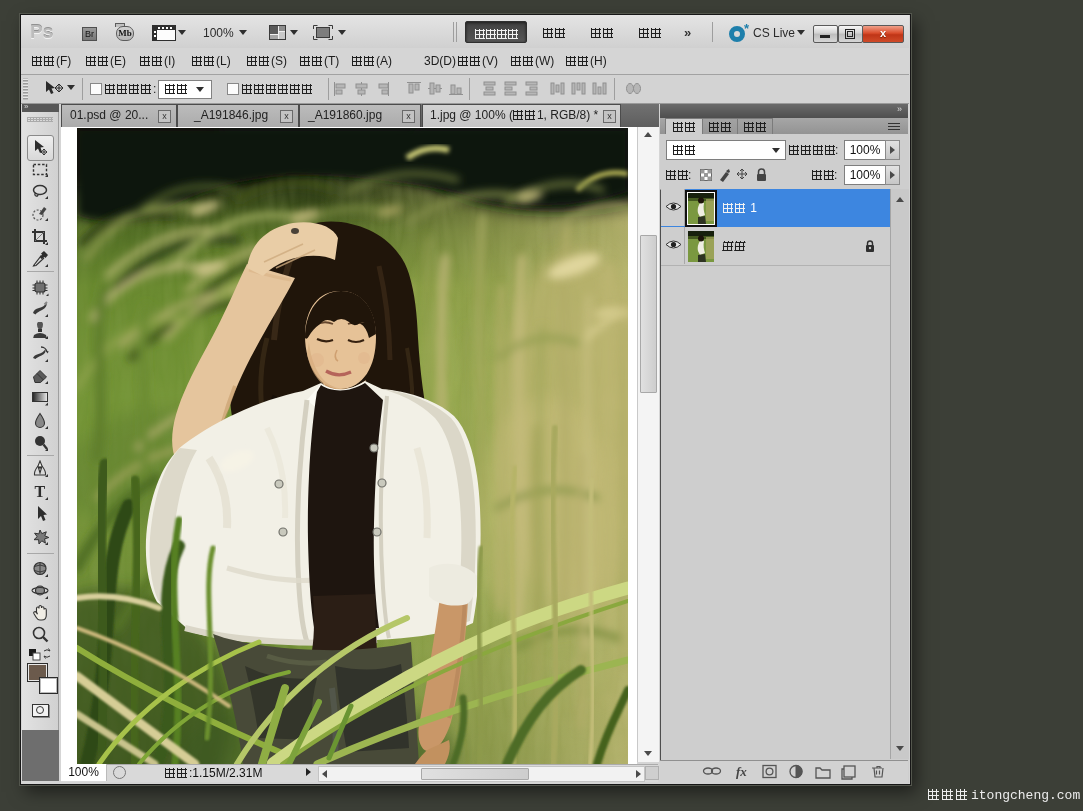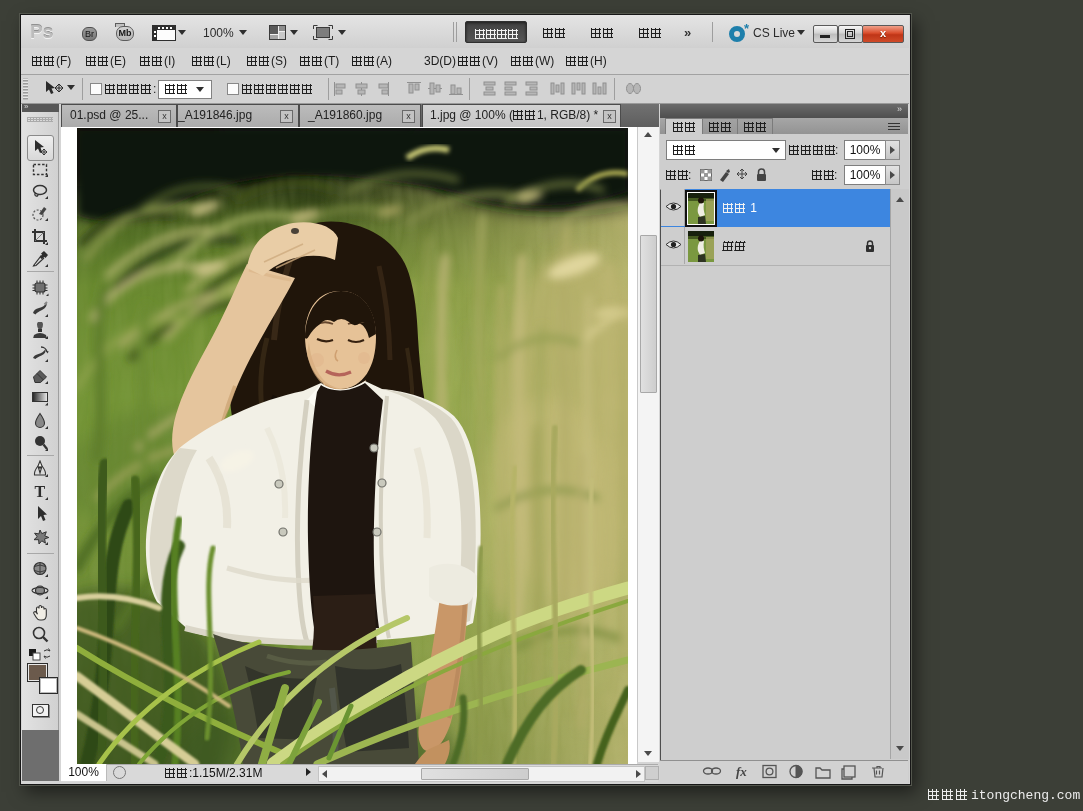--- a/index.html
+++ b/index.html
@@ -15,23 +15,23 @@
        background:repeating-linear-gradient(90deg,#eee 0 1px,transparent 1px 4px),
        repeating-linear-gradient(0deg,#eee 0 1px,transparent 1px 4px);}
   #win{left:20px;top:14px;width:889px;height:769px;background:#d5d5d5;
        border:1px solid #161616;box-shadow:0 0 0 1px #53564d, 5px 7px 16px rgba(0,0,0,0.5);}
   #titlebar{left:21px;top:15px;width:888px;height:33px;
     background:linear-gradient(#e4e4e4,#d0d0d0);border-bottom:1px solid #9b9b9b;}
   .pslogo{left:30px;top:21px;font-size:19px;font-weight:bold;color:#bcbcbc;
     text-shadow:0 1px 0 #f2f2f2, 0 -1px 0 #909090;}
   .tbtn{font-size:9px;text-align:center;color:#222;}
   #br{left:82px;top:27px;width:13px;height:12px;background:linear-gradient(#9a9a9a,#787878);
-      border:1px solid #4f4f4f;border-radius:6px;line-height:12px;color:#161616;font-weight:normal;}
+      border:1px solid #4f4f4f;border-radius:0;line-height:12px;color:#161616;font-weight:normal;}
   #mb{left:116px;top:26px;width:16px;height:13px;background:linear-gradient(#d2d2d2,#b6b6b6);
-      border:1px solid #5c5c5c;border-radius:7px;line-height:13px;color:#161616;font-weight:bold;}
+      border:1px solid #5c5c5c;border-radius:7px;line-height:13px;color:#161616;font-weight:bold;font-family:Liberation Serif, serif;}
   #mbtab{left:115px;top:23px;width:8px;height:3px;background:#c0c0c0;border:1px solid #5c5c5c;border-bottom:none;}
   .varrow{width:0;height:0;border-left:4px solid transparent;border-right:4px solid transparent;
       border-top:5px solid #2e2e2e;}
   .ttext{font-size:12px;color:#2b2b2b;}
   .sep-v{width:1px;background:#9e9e9e;}
   #wsbtn{left:465px;top:21px;width:60px;height:20px;background:linear-gradient(#414141,#565656);
      border:1px solid #2f2f2f;border-radius:2px;text-align:center;line-height:21px;
      box-shadow:inset 0 1px 3px #1e1e1e;}
   .wsitem{font-size:12px;color:#262626;top:26px;}
   #cslive-ic{left:729px;top:26px;width:6px;height:6px;border-radius:50%;border:5px solid #1e7fab;}
@@ -243,22 +243,22 @@
         <ellipse cx="4" cy="7.5" rx="3.5" ry="5"></ellipse>
         <ellipse cx="11" cy="7.5" rx="3.5" ry="5"></ellipse>
       </g>
   </g>
 </svg>
 
 <div id="toolhead" class="abs">
     <span style="color:#ddd;font-size:8px;position:absolute;left:2px;top:-2px">»</span>
   </div>
 <div id="tabrow" class="abs">
-  <div class="dtab" style="left:0px;width:114px"><span style="margin-left:8px;line-height:21px">01.psd @ 25...</span><div class="tabx" style="right:5px">x</div></div>
-  <div class="dtab" style="left:116px;width:120px"><span style="margin-left:0;line-height:21px">_A191846.jpg</span><div class="tabx" style="right:5px">x</div></div>
+  <div class="dtab" style="left:0px;width:114px"><span style="margin-left:8px;line-height:21px">01.psd @ 20...</span><div class="tabx" style="right:5px">x</div></div>
+  <div class="dtab" style="left:116px;width:120px"><span style="margin-left:16px;line-height:21px">_A191846.jpg</span><div class="tabx" style="right:5px">x</div></div>
   <div class="dtab" style="left:238px;width:120px"><span style="margin-left:8px;line-height:21px">_A191860.jpg</span><div class="tabx" style="right:5px">x</div></div>
   <div class="dtab active" style="left:361px;width:197px"><span style="margin-left:7px;line-height:21px">1.jpg @ 100% (<i class="cj"></i><i class="cj"></i>1, RGB/8) *</span><div class="tabx" style="right:4px">x</div></div>
 </div>
 <div id="docktop" class="abs">
     <span style="color:#ddd;font-size:9px;position:absolute;right:6px;top:0px">»</span>
   </div>
 
 <div id="toolbar" class="abs">
   <div style="position:absolute;left:5px;top:5px;width:26px;height:5px;background:repeating-linear-gradient(90deg,#aaa 0 1px,transparent 1px 3px),repeating-linear-gradient(#aaa 0 1px,transparent 1px 2px)"></div>
 </div>

